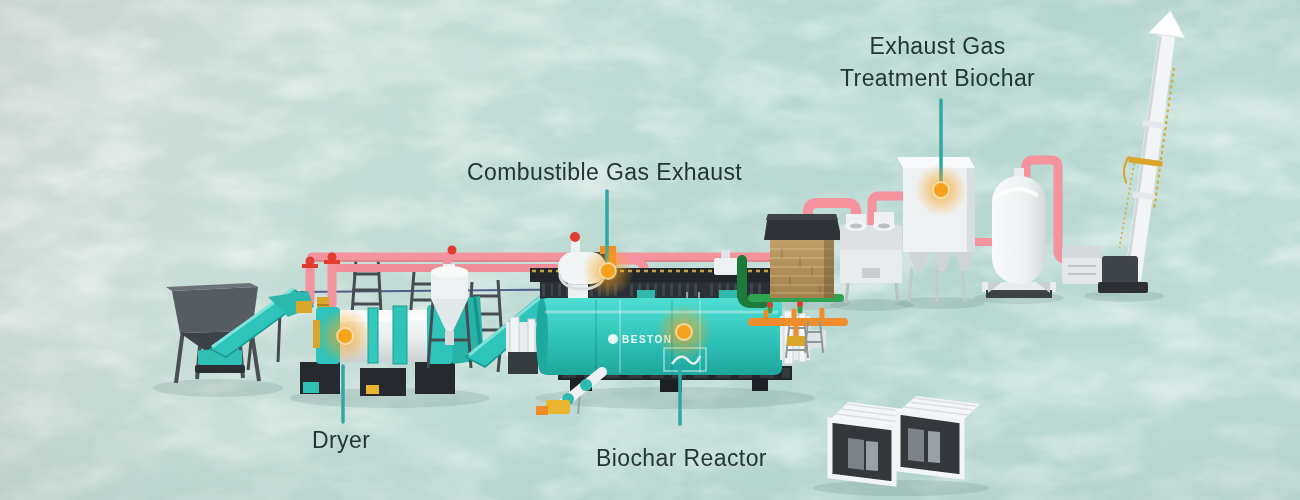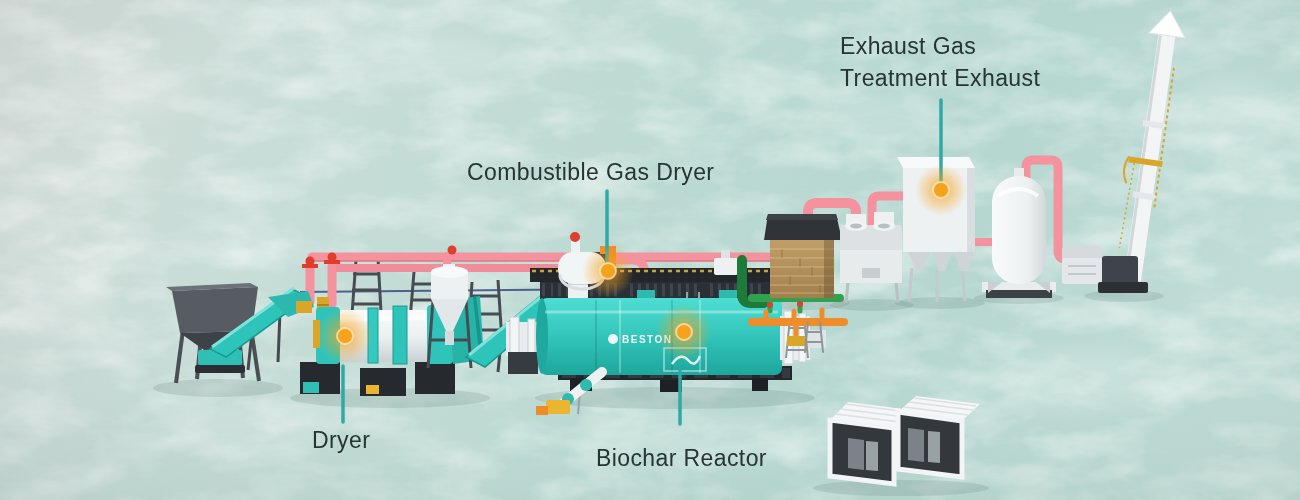--- a/index.html
+++ b/index.html
@@ -413,20 +413,20 @@
           <circle cx="608" cy="271" r="26" fill="url(#glowGrad)"></circle>
           <circle cx="608" cy="271" r="8" fill="#f5a31c" stroke="rgba(255,255,255,0.55)" stroke-width="2"></circle>
         </g>
     <g>
           <circle cx="941" cy="190" r="26" fill="url(#glowGrad)"></circle>
           <circle cx="941" cy="190" r="8" fill="#f5a31c" stroke="rgba(255,255,255,0.55)" stroke-width="2"></circle>
         </g>
   </g>
 </svg>
 
-<div class="label" style="left:840px;top:30px;">
+<div class="label" style="left:840px;top:30px;text-align:center;">
   <span class="ln">Exhaust Gas</span>
-  <span class="ln">Treatment Exhaust</span>
+  <span class="ln">Treatment Biochar</span>
 </div>
-<div class="label" style="left:467px;top:159px;">Combustible Gas Dryer</div>
+<div class="label" style="left:467px;top:159px;">Combustible Gas Exhaust</div>
 <div class="label" style="left:312px;top:427px;">Dryer</div>
 <div class="label" style="left:596px;top:445px;">Biochar Reactor</div>
 </div>
 
 </body></html>

